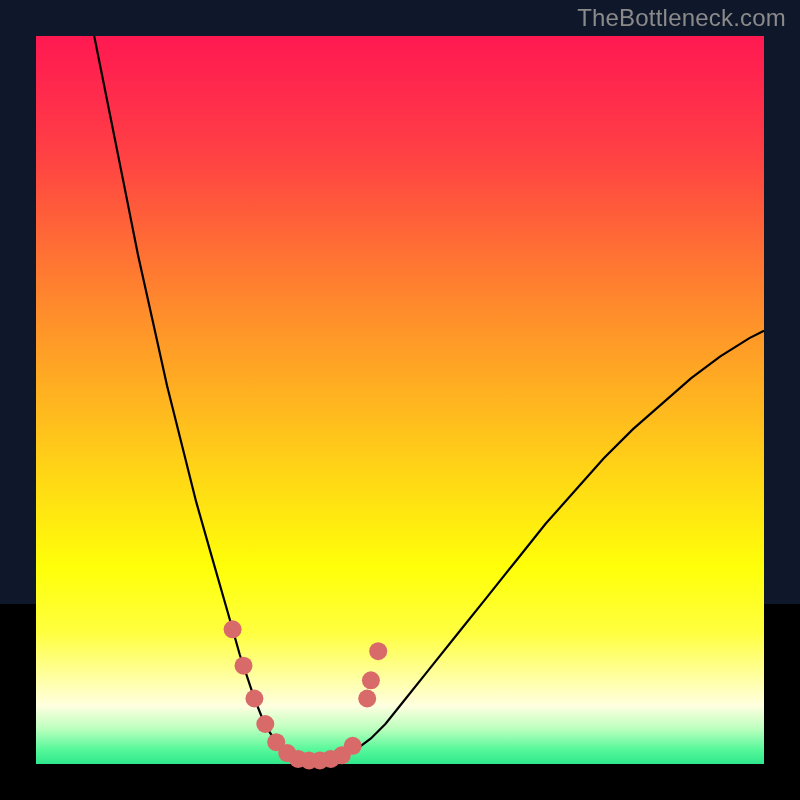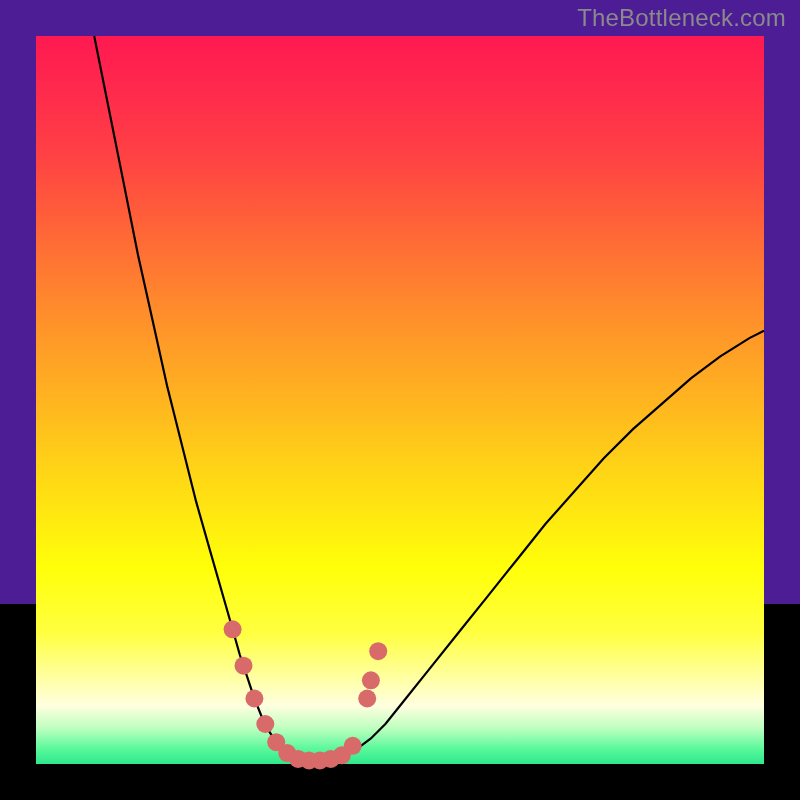--- a/index.html
+++ b/index.html
@@ -10,21 +10,21 @@
     background: #000;
     overflow: hidden;
     font-family: Arial, Helvetica, sans-serif;
   }
   .frame {
     position: absolute;
     left: 0;
     top: 0;
     width: 800px;
     height: 604px;
-    background: #4c1d95;
+    background: #0f172a;
   }
   .plot {
     position: absolute;
     left: 36px;
     top: 36px;
     width: 728px;
     height: 728px;
     background: linear-gradient(to bottom,
       #ff1951 0%,
       #ff2b4c 8%,

